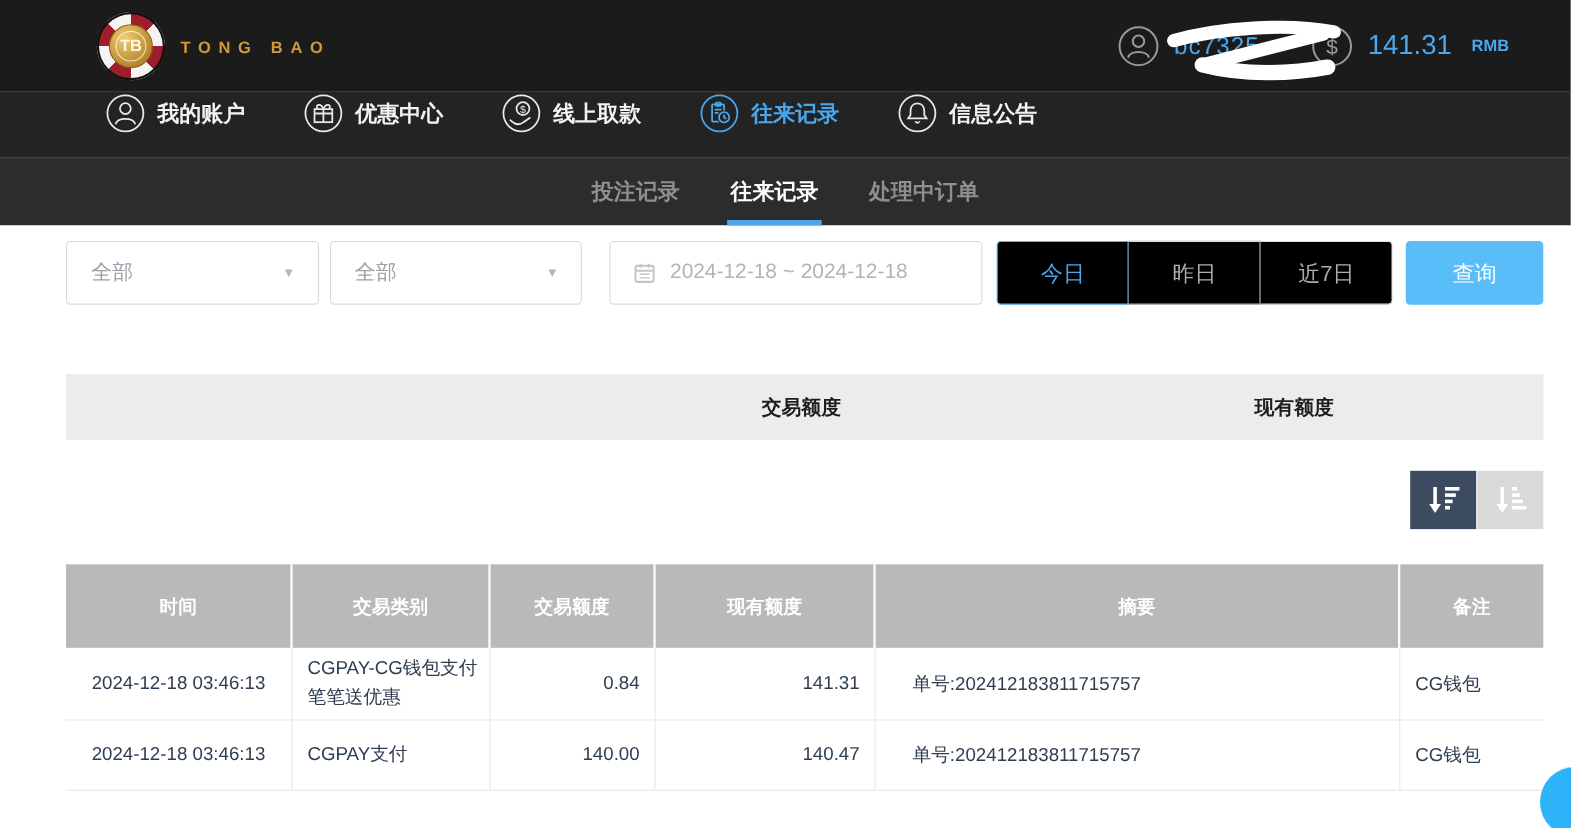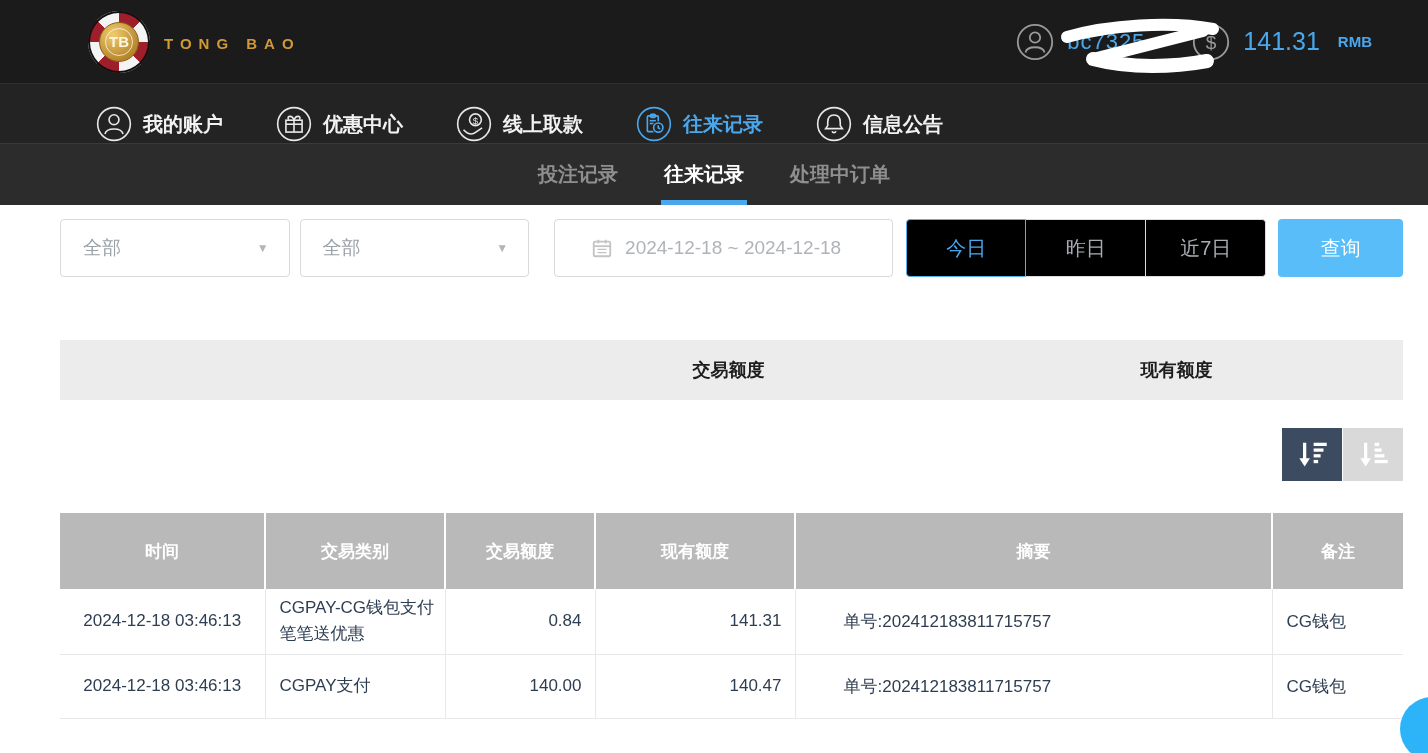--- a/index.html
+++ b/index.html
@@ -30,21 +30,21 @@
   .chunk { display:flex; align-items:center; gap:12px; }
   .g-icon { width:40px; height:40px; color:#9a9a9a; }
   .username-wrap { position:relative; }
   .username { color:#4aa7ec; font-size:22px; font-weight:500; letter-spacing:1px; }
   .scribble { position:absolute; top:-12px; left:-14px; pointer-events:none; }
   .bal-amount { color:#4aa7ec; font-size:25px; font-weight:500; }
   .bal-cur { color:#4aa7ec; font-size:15px; font-weight:bold; margin-left:6px; }
 
   
   .navbar { height:60px; background:#232323; border-top:1px solid #303030;
-    display:flex; align-items:flex-end; padding-left:95px; gap:52px; }
+    display:flex; align-items:flex-start; padding-left:95px; gap:52px; }
   .nav-item { display:flex; align-items:center; gap:10px; color:#f2f2f2; cursor:pointer; }
   .nav-item .nav-ic { width:38px; height:38px; color:#e8e8e8; }
   .nav-item .nav-label { font-size:20px; font-weight:bold; }
   .nav-item.active { color:#4aa7ec; }
   .nav-item.active .nav-ic { color:#4aa7ec; }
   .nav-item.active .nav-label { color:#4aa7ec; }
   .punch { fill:#232323; }
 
   
   .subnav { height:62px; background:#2c2c2c; border-top:1px solid #3a3a3a;
@@ -58,21 +58,21 @@
   
   .content { padding:14px 25px 0 60px; background:#fff; }
 
   .filters { display:flex; align-items:center; }
   .select { width:230px; height:58px; border:1px solid #d9d9d9; border-radius:4px;
     display:flex; align-items:center; justify-content:space-between;
     padding:0 20px 0 22px; color:#9ba1a8; font-size:19px; cursor:pointer; background:#fff; }
   .select .caret { font-size:12px; color:#b5b5b5; }
   .sel2 { margin-left:10px; }
   .datebox { margin-left:25px; width:340px; height:58px; border:1px solid #d9d9d9;
-    border-radius:4px; display:flex; align-items:center; gap:12px; padding-left:36px;
+    border-radius:4px; display:flex; align-items:center; gap:12px; padding-left:20px;
     color:#b0b3b8; font-size:19px; background:#fff; cursor:pointer; }
   .cal-ic { width:22px; height:22px; color:#c4c4c4; }
   .quick-group { margin-left:13px; display:flex; }
   .qbtn { width:120px; height:58px; background:#000000; border:1px solid #dcdcdc;
     font-size:20px; color:#a9adb3; display:flex; align-items:center; justify-content:center;
     cursor:pointer; }
   .qbtn.first { border-radius:4px 0 0 4px; }
   .qbtn.mid { border-left:none; }
   .qbtn.last { border-left:none; border-radius:0 4px 4px 0; }
   .qbtn.active { border:1px solid #58aff2; color:#4aa7ec; border-radius:4px 0 0 4px; }
@@ -100,21 +100,21 @@
   .records { width:1343px; margin-top:32px; border-collapse:collapse; table-layout:fixed; }
   .records th { background:#b9b9b9; height:76px; color:#fff; font-size:17px; font-weight:bold;
     text-align:center; border-right:2px solid #fff; }
   .records th:last-child { border-right:none; }
   .records td { background:#fff; height:64px; font-size:17px; color:#2e3e52;
     border-bottom:1px solid #e8e8e8; border-right:1px solid #e8e8e8; padding:6px 0; }
   .records td:last-child { border-right:none; }
   .records .c-time { text-align:center; }
   .records .c-type { text-align:left; padding-left:14px; padding-right:8px; line-height:1.55; }
   .records .c-amt, .records .c-bal { text-align:right; padding-right:13px; }
-  .records .c-sum { text-align:left; padding-left:48px; }
+  .records .c-sum { text-align:left; padding-left:34px; }
   .records .c-rem { text-align:left; padding-left:14px; }
 
   
   .float-circle { position:fixed; right:-36px; bottom:-8px; width:64px; height:64px;
     border-radius:50%; background:#2db4f8; cursor:pointer; }
 </style>
 </head>
 <body>
 
 <div class="topbar">

